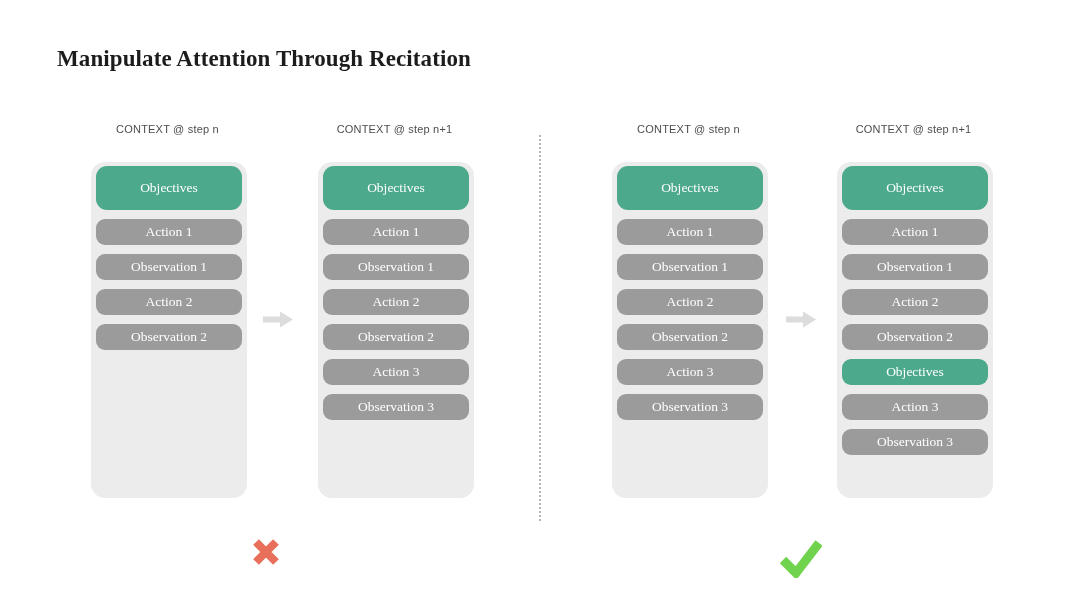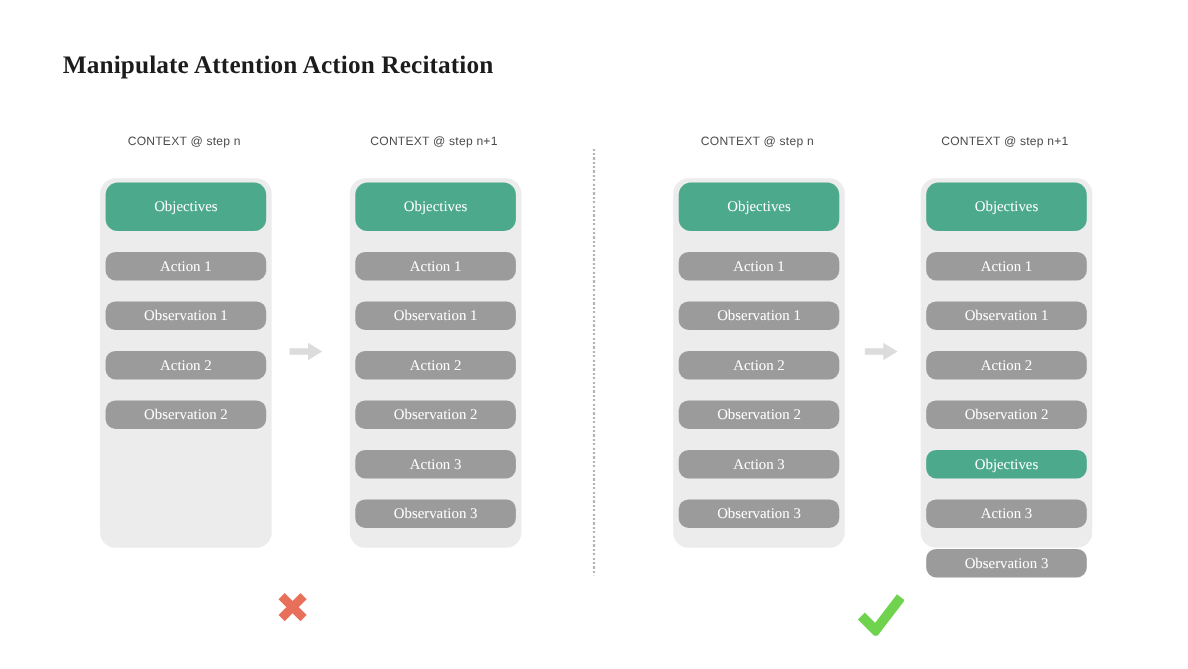--- a/index.html
+++ b/index.html
@@ -18,21 +18,21 @@
   .panel-header {
     position:absolute; top:123px; width:153px; text-align:center;
     font-size:11px; color:var(--header); letter-spacing:0.2px; white-space:nowrap;
   }
   .panel {
     position:absolute; top:162px; width:156px; height:336px;
     background:var(--panel); border-radius:14px;
     padding:4px 5px; box-sizing:border-box;
   }
   .pill {
-    width:100%; border-radius:9px; margin-top:19px;
+    width:100%; border-radius:9px; margin-top:9px;
     font-family:"Liberation Serif", serif; font-size:13.5px;
     color:var(--pilltext); text-align:center;
     height:26px; line-height:26px;
     overflow:hidden; white-space:nowrap;
   }
   .pill:first-child { margin-top:0; }
   .pill.objective { background:var(--green); }
   .pill.step { background:var(--gray); }
   .pill.tall { height:44px; line-height:44px; border-radius:11px; }
   .x0 { left:91px; } .x1 { left:318px; } .x2 { left:612px; } .x3 { left:837px; }
@@ -47,21 +47,21 @@
   .verdict-cross { left:252px; top:537px; }
   .verdict-check { left:779px; top:538px; }
   .verdict-cross path { stroke:var(--cross); }
   .verdict-check path { stroke:var(--check); }
 </style>
 </head>
 <body>
 
 <div class="slide" style="--green: #4da98c; --gray: #9b9b9b; --panel: #ececec; --header: #4d4d4d; --title: #1c1c1c; --arrow: #dcdcdc; --divider: #b5b5b5; --cross: #e8705a; --check: #70d34d; --pilltext: #ffffff;">
 
-  <div class="title">Manipulate Attention Action Recitation</div>
+  <div class="title">Manipulate Attention Through Recitation</div>
 
   <div class="panel-header x0">CONTEXT @ step n</div>
   <div class="panel-header x1">CONTEXT @ step n+1</div>
   <div class="panel-header x2">CONTEXT @ step n</div>
   <div class="panel-header x3">CONTEXT @ step n+1</div>
 
   <div class="panel x0">
       <div class="pill objective tall">Objectives</div>
       <div class="pill step">Action 1</div>
       <div class="pill step">Observation 1</div>

